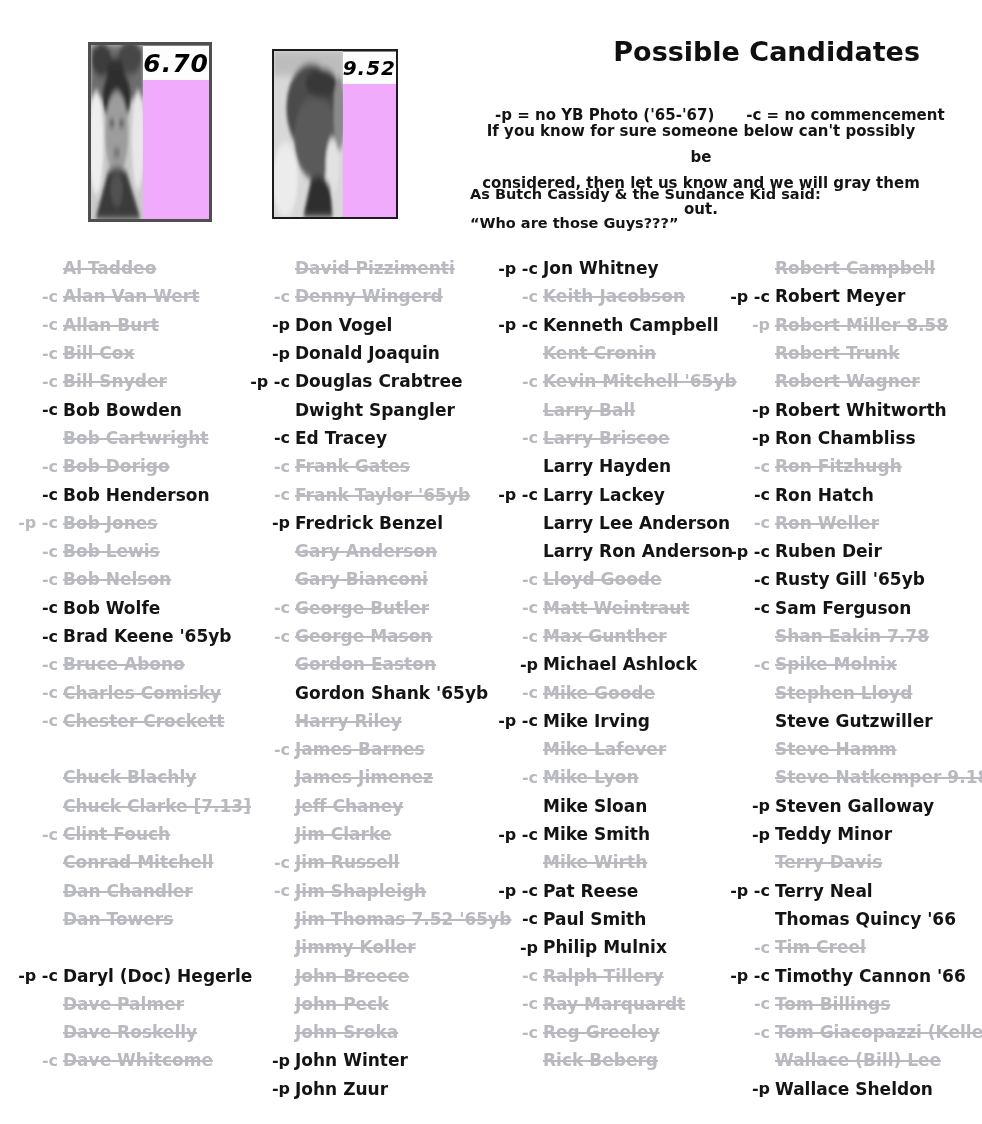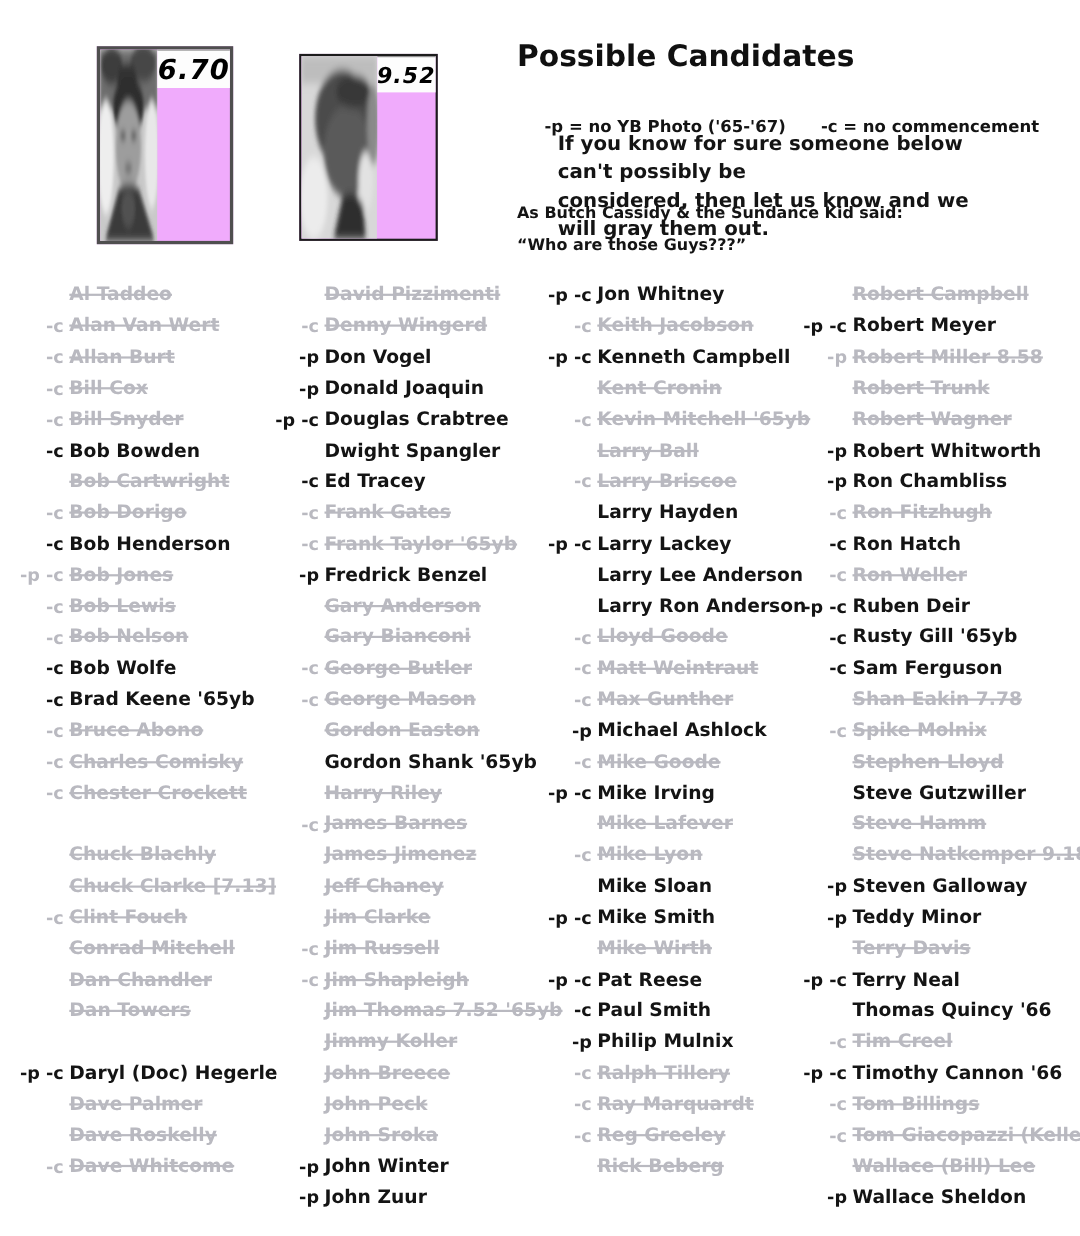--- a/index.html
+++ b/index.html
@@ -13,24 +13,24 @@
   .photo2{left:272px;top:49px;width:126px;height:170px;border:2px solid #1c1c1c;}
   .photo svg{display:block;width:100%;flex:1;}
   .photo .caption{
     height:34px;background:#fdfdfd;border-top:1px solid #888;
     display:flex;align-items:center;justify-content:center;
     font-size:25px;letter-spacing:1px;color:#000;
   }
   .photo2 .caption{height:32px;font-size:20px;}
   
   .header{position:absolute;left:470px;top:40px;width:450px;height:200px;}
-  .title{position:absolute;top:-4px;left:0;width:100%;margin:0;text-align:left;
+  .title{position:absolute;top:-4px;left:0;width:100%;margin:0;text-align:right;
          font-size:27px;color:#101010;}
   .legend{position:absolute;top:46px;left:25px;display:flex;gap:32px;font-size:15px;white-space:pre;margin-top:20px;}
-  .note{position:absolute;top:78px;left:37px;font-size:18px;line-height:26px;}
+  .note{position:absolute;top:78px;left:12px;font-size:15px;line-height:26px;text-align:center;}
   .quote-intro{position:absolute;top:146px;left:0;width:100%;text-align:left;font-size:14.5px;
                padding-right:28px;box-sizing:border-box;}
   .quote{position:absolute;top:175px;left:0;width:100%;font-size:14.5px;}
   
   .col{position:absolute;top:254px;}
   .col-1{left:6px;width:232px;}
   .col-2{left:238px;width:246px;}
   .col-3{left:486px;width:232px;}
   .col-4{left:718px;width:262px;}
   .row{display:flex;align-items:center;height:28.3px;white-space:nowrap;}

